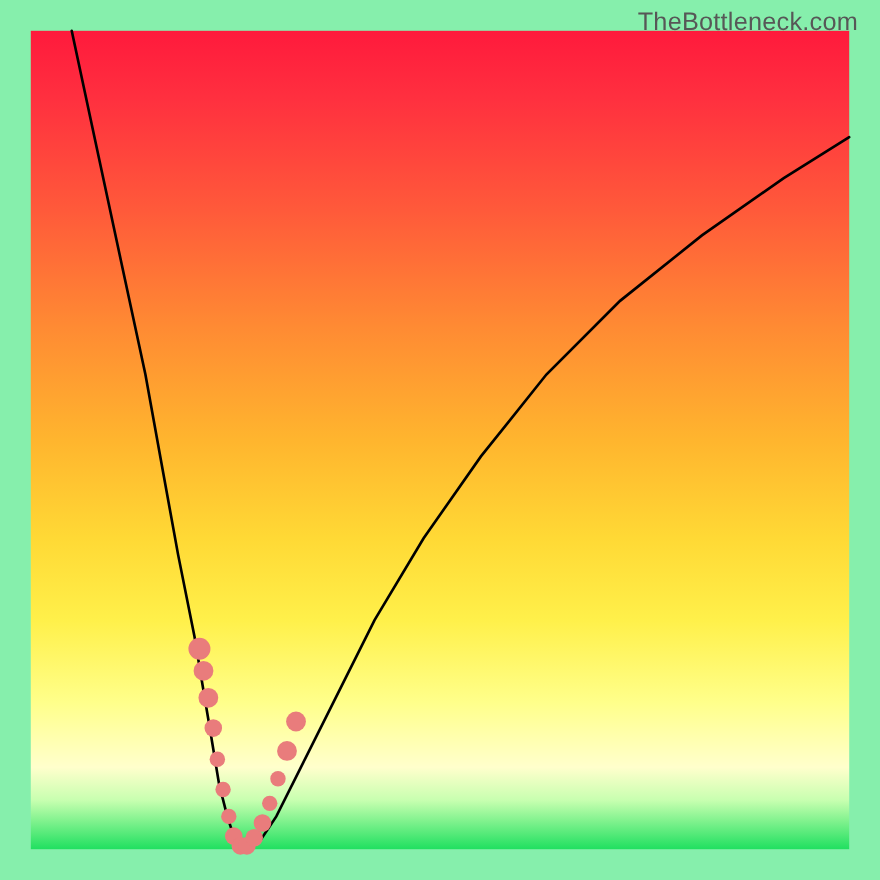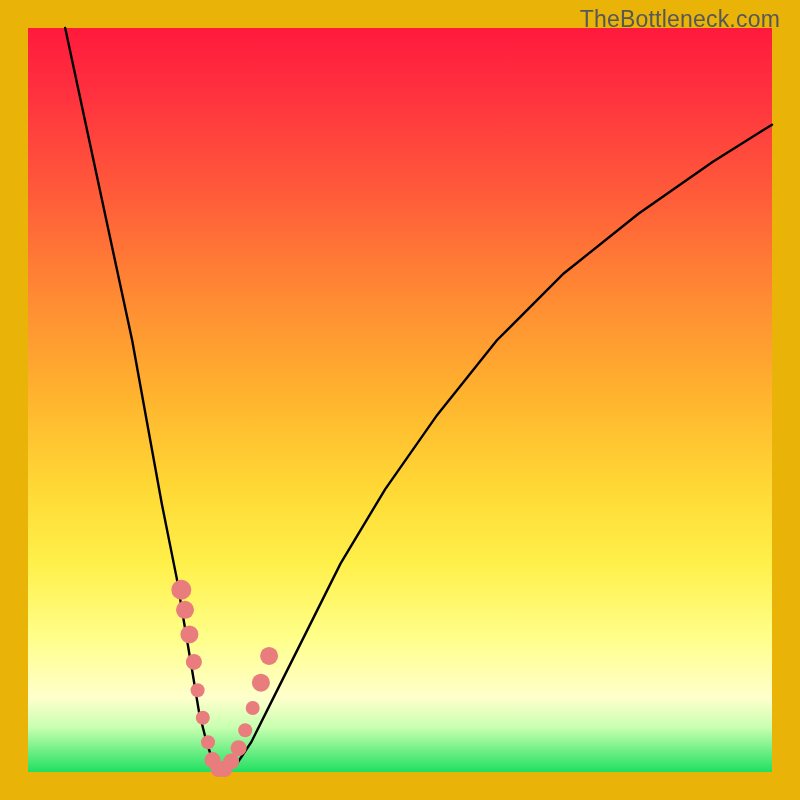--- a/index.html
+++ b/index.html
@@ -8,21 +8,21 @@
     width: 800px;
     height: 800px;
     overflow: hidden;
     background: #000;
     font-family: Arial, Helvetica, sans-serif;
   }
   .frame {
     position: relative;
     width: 800px;
     height: 800px;
-    background: #eab308;
+    background: #86efac;
   }
   .plot {
     position: absolute;
     left: 28px;
     top: 28px;
     width: 744px;
     height: 744px;
     
     background: linear-gradient(to bottom,
       #ff1a3c 0%,

